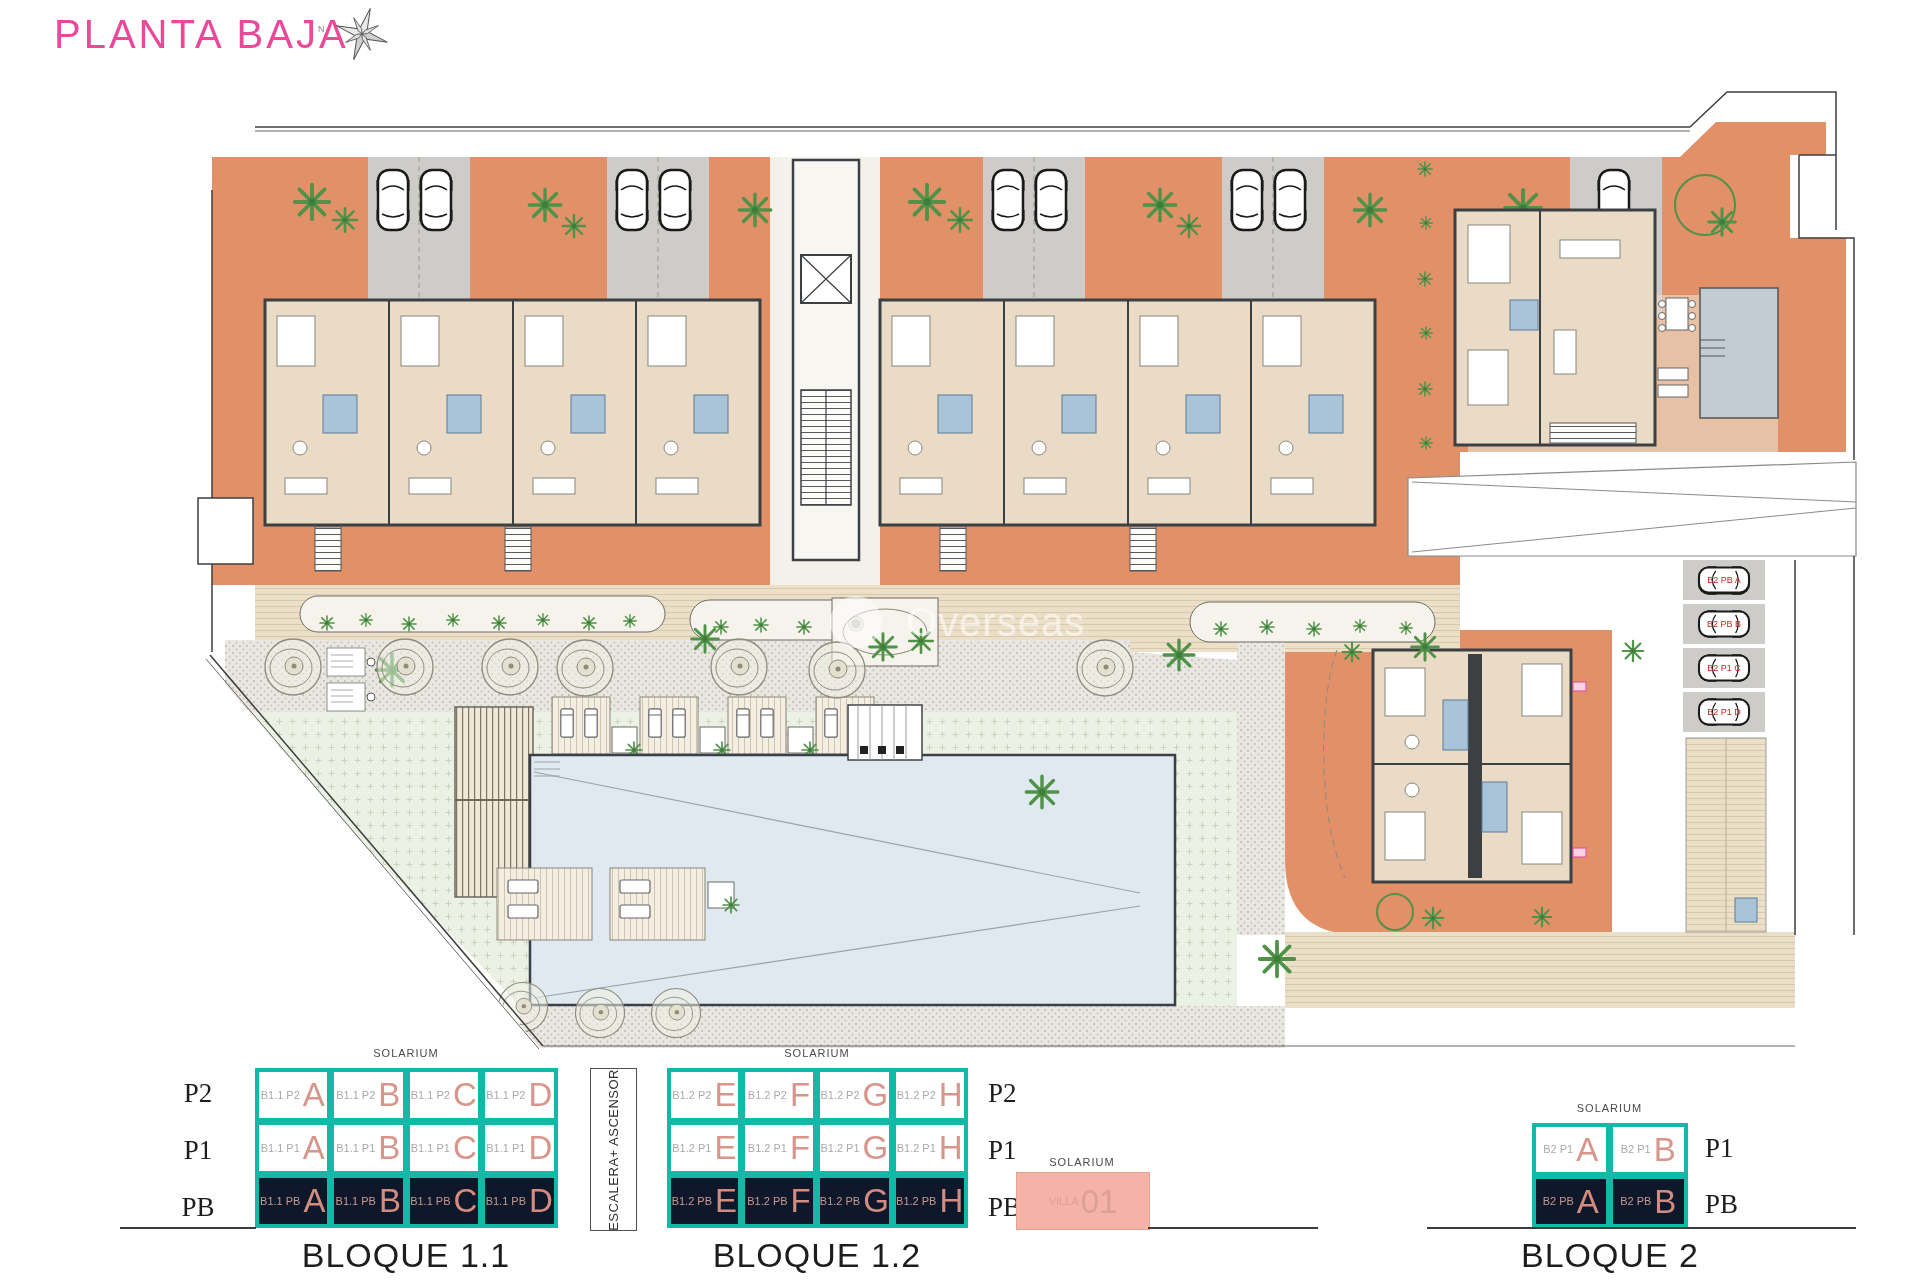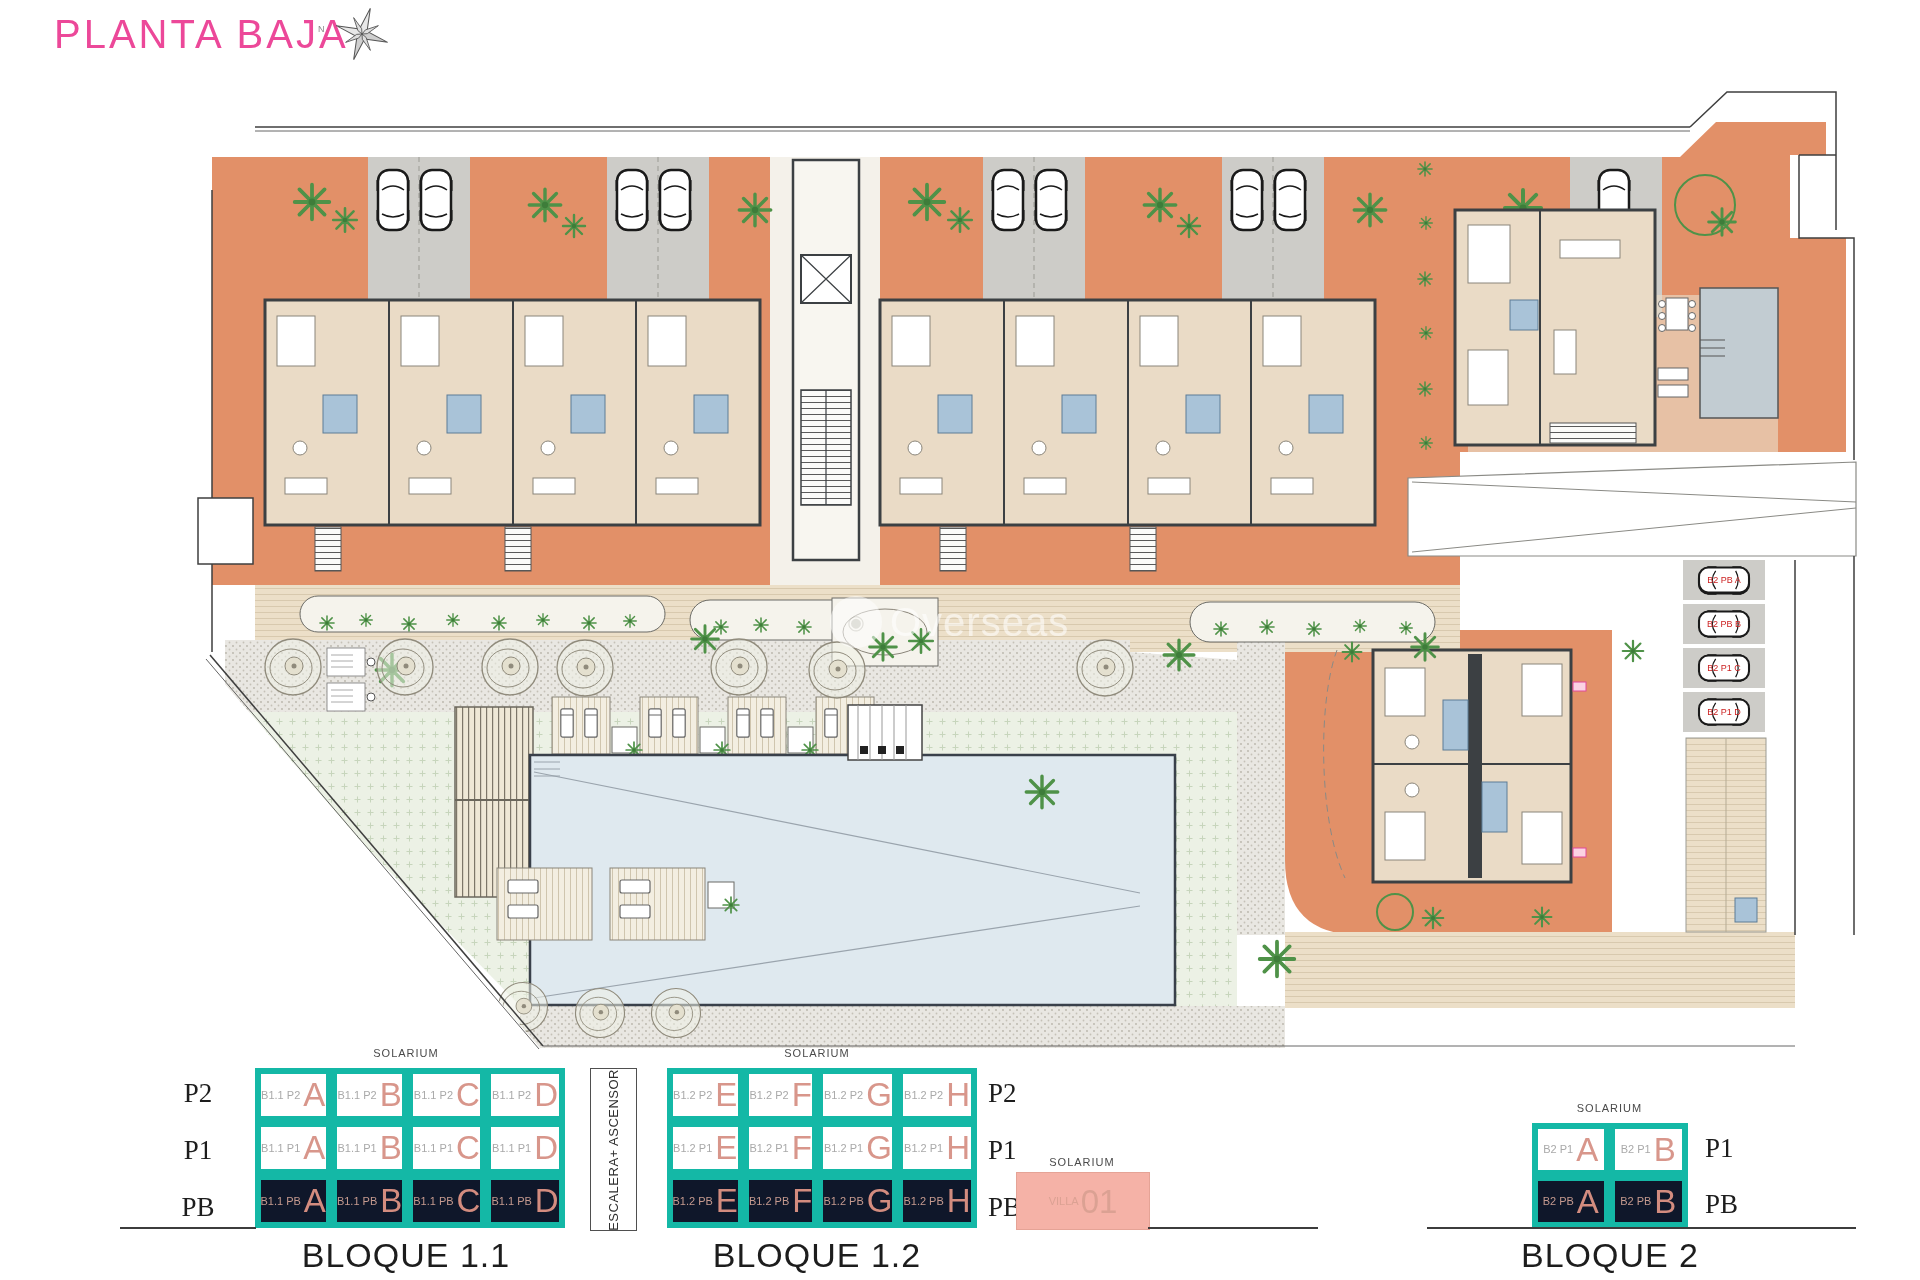--- a/index.html
+++ b/index.html
@@ -6,27 +6,27 @@
   #stage{position:relative;width:1920px;height:1280px;background:#fff;overflow:hidden;
          font-family:"Liberation Sans", sans-serif;}
   .abs{position:absolute;}
   
   #title{left:54px;top:12px;font-size:40px;letter-spacing:3px;color:#ec4899;font-weight:500;}
   #compass{left:310px;top:2px;}
   
   #watermark{left:830px;top:596px;display:flex;align-items:center;opacity:.62;pointer-events:none;}
   #wm-circle{width:52px;height:52px;border-radius:50%;background:rgba(255,255,255,.85);
              display:flex;align-items:center;justify-content:center;color:rgba(210,210,205,.9);font-size:20px;}
-  #wm-text{margin-left:8px;font-size:40px;color:rgba(255,255,255,.92);font-weight:500;letter-spacing:1px;}
+  #wm-text{margin-left:24px;font-size:40px;color:rgba(255,255,255,.92);font-weight:500;letter-spacing:1px;}
   
   .floor-label{font-size:27px;color:#1d1d1d;width:60px;font-family:Liberation Serif, serif;}
   .solarium{font-size:11px;color:#4a4a4a;letter-spacing:1px;text-align:center;}
   .bloque-name{font-size:34px;color:#1d1d1d;text-align:center;letter-spacing:1px;}
   .block-grid{display:grid;background:#fff;}
-  .cell{position:relative;border:6px solid #14b8a6;margin:-0.5px;background:#fff;
+  .cell{position:relative;border:4px solid #14b8a6;margin:-0.5px;background:#fff;
         display:flex;align-items:center;justify-content:center;}
   .cell .prefix{font-size:11px;color:#a9a9a9;margin-right:3px;white-space:nowrap;}
   .cell .letter{font-size:33px;color:#d8968b;line-height:1;}
   .cell.ground{background:#0f172a;}
   .cell.ground .prefix{color:#c59a8f;}
   .cell.ground .letter{color:#d38c7f;}
   #esc-box{width:45px;height:161px;border:1px solid #4f4f4f;display:flex;align-items:center;justify-content:center;}
   #esc-box span{writing-mode:vertical-rl;transform:rotate(180deg);font-size:13px;color:#2e2e2e;letter-spacing:.5px;white-space:nowrap;}
   .baseline{height:2px;background:#3c3c3c;}
   #villa-box{width:132px;height:56px;background:#f5b2a7;border:1px solid #e5a396;

